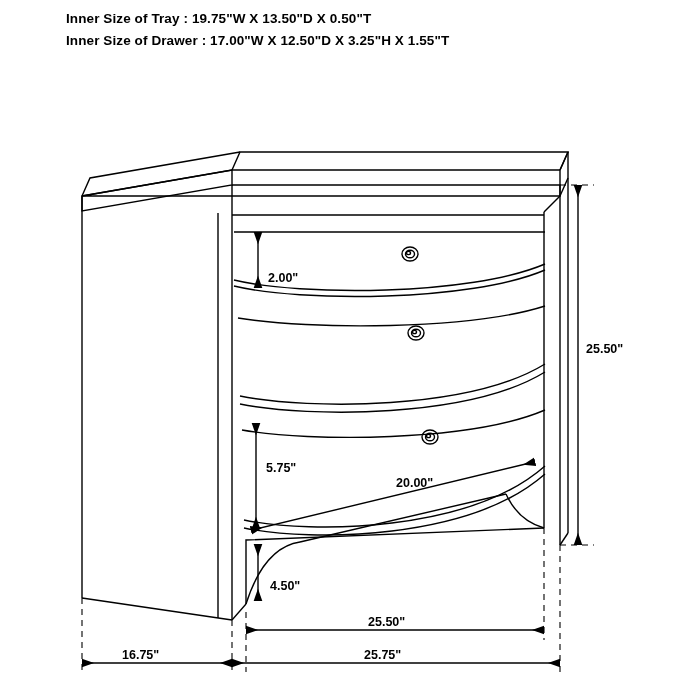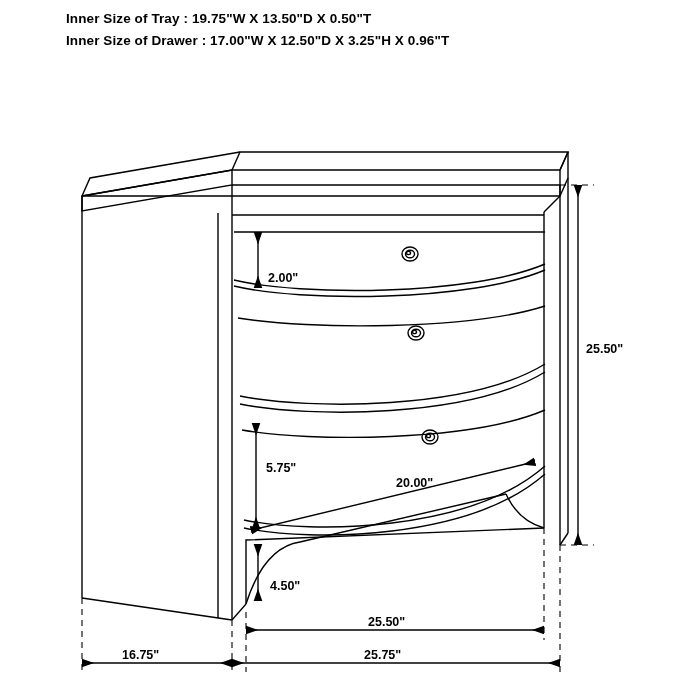--- a/index.html
+++ b/index.html
@@ -46,21 +46,21 @@
     font-family: "Liberation Sans", sans-serif;
   }
 </style>
 </head>
 <body>
 
 <div id="stage">
 
   <div class="header">
     <div class="header-line">Inner Size of Tray : 19.75"W X 13.50"D X 0.50"T</div>
-    <div class="header-line">Inner Size of Drawer : 17.00"W X 12.50"D X 3.25"H X 0.96"T</div>
+    <div class="header-line">Inner Size of Drawer : 17.00"W X 12.50"D X 3.25"H X 1.55"T</div>
   </div>
 
   <svg class="diagram" viewBox="0 0 700 700">
     <g fill="none" stroke="#000000" stroke-width="1.4" stroke-linejoin="miter" stroke-linecap="butt">
 
       <g>
         <path d="M82,196 L232,170 L560,170 L560,196 Z"></path>
         <path d="M82,196 L232,170 L232,185 L82,211 Z" fill="none"></path>
         <line x1="82" y1="196" x2="82" y2="211"></line>
         <line x1="232" y1="185" x2="232" y2="215"></line>

